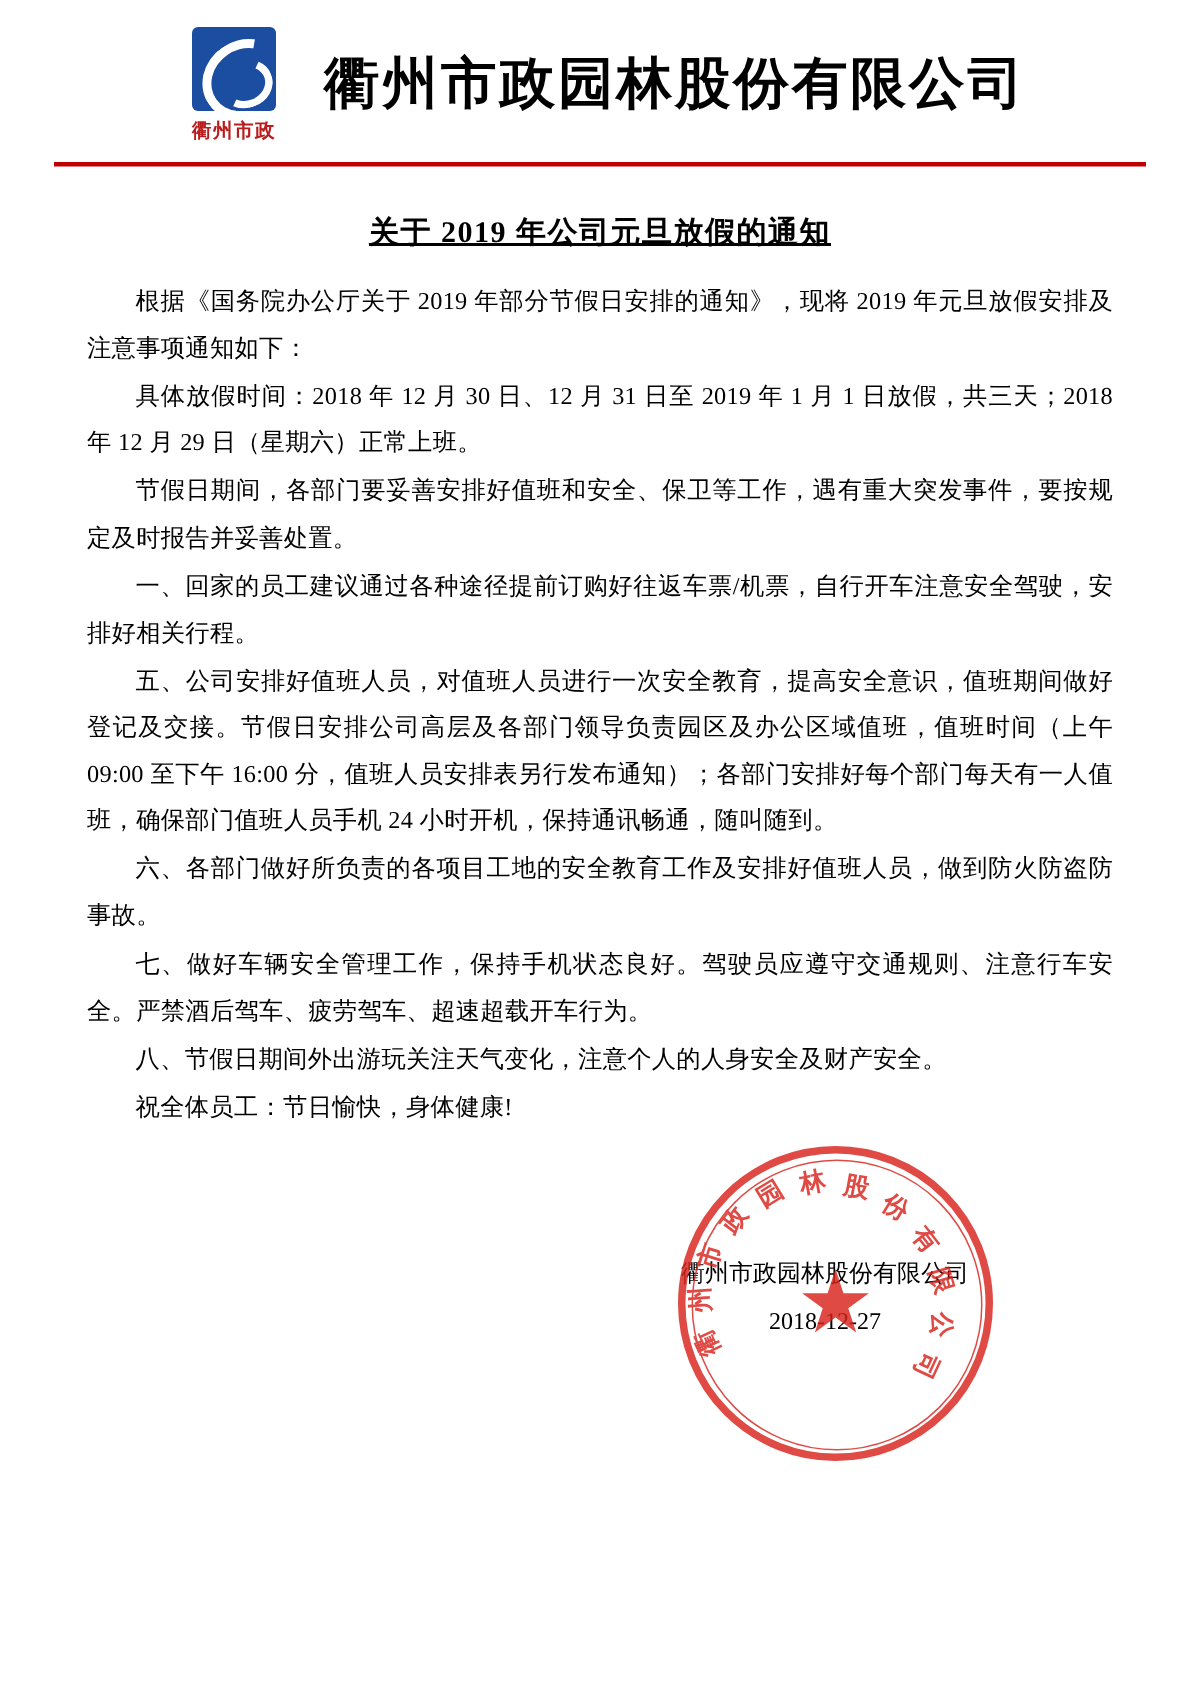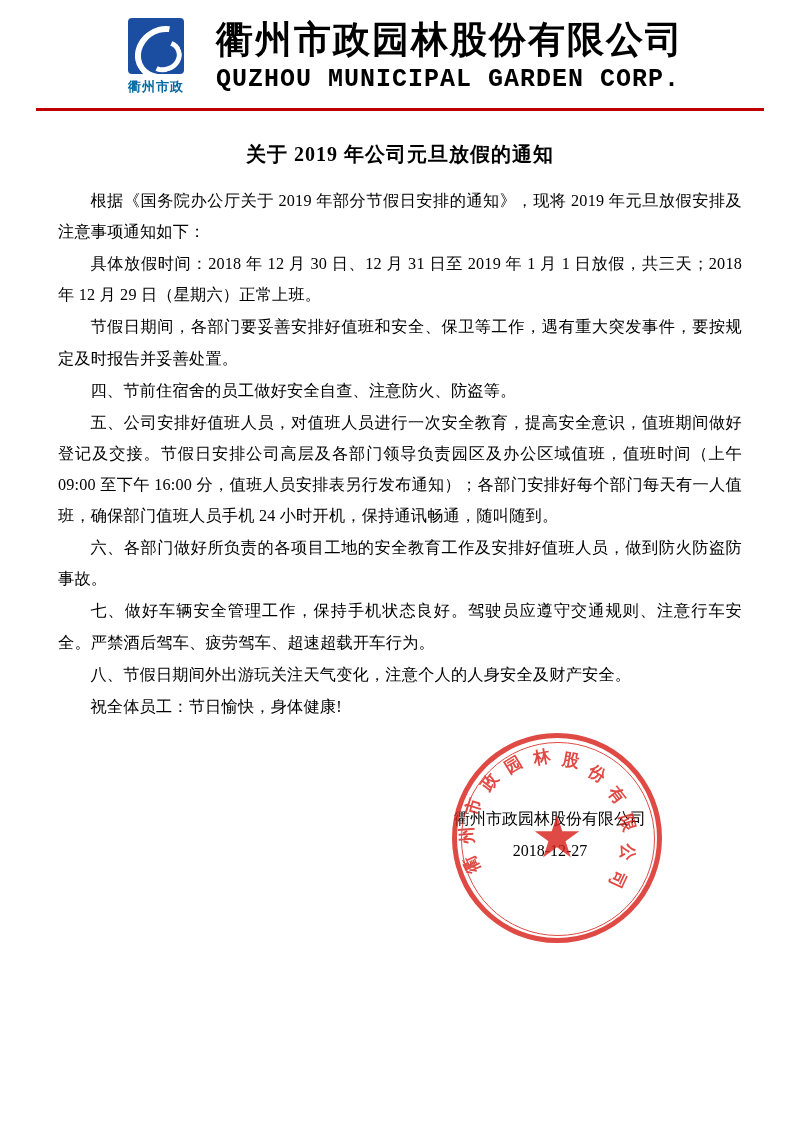--- a/index.html
+++ b/index.html
@@ -69,21 +69,21 @@
     border-left-color: transparent;
     border-top-color: transparent;
     left: 18px;
     top: 22px;
     transform: rotate(-20deg);
   }
   .logo-text {
     margin-top: 4px;
     font-size: 13px;
     letter-spacing: 1px;
-    color: #0369a1;
+    color: #b91c1c;
     font-family: "Liberation Serif", "DejaVu Serif", serif;
     font-weight: bold;
     white-space: nowrap;
   }
   .company-block {
     margin-left: 14px;
     display: flex;
     flex-direction: column;
     justify-content: center;
   }
@@ -116,20 +116,21 @@
   .doc-body {
     padding: 26px 58px 0 58px;
     box-sizing: border-box;
   }
   .doc-title {
     text-align: center;
     font-size: 20px;
     font-weight: bold;
     margin: 4px 0 18px 0;
     letter-spacing: 1px;
+    text-decoration: underline;
   }
   p.para {
     font-size: 16.2px;
     line-height: 1.92;
     margin: 0 0 1px 0;
     text-indent: 2em;
     text-align: justify;
     letter-spacing: 0.2px;
   }
 
@@ -202,33 +203,32 @@
   <div class="letterhead">
     <div class="logo-block">
       <div class="logo-mark">
         <div class="swoosh1"></div>
         <div class="swoosh2"></div>
       </div>
       <div class="logo-text">衢州市政</div>
     </div>
     <div class="company-block">
       <div class="company-cn">衢州市政园林股份有限公司</div>
-      <div class="company-en">QUZHOU MUNICIPAL GARDEN CORP.</div>
     </div>
   </div>
 
   <div class="rule"></div>
 
   <div class="doc-body">
     <div class="doc-title">关于 2019 年公司元旦放假的通知</div>
 
     <p class="para">根据《国务院办公厅关于 2019 年部分节假日安排的通知》，现将 2019 年元旦放假安排及注意事项通知如下：</p>
     <p class="para">具体放假时间：2018 年 12 月 30 日、12 月 31 日至 2019 年 1 月 1 日放假，共三天；2018 年 12 月 29 日（星期六）正常上班。</p>
     <p class="para">节假日期间，各部门要妥善安排好值班和安全、保卫等工作，遇有重大突发事件，要按规定及时报告并妥善处置。</p>
-    <p class="para">四、节前住宿舍的员工做好安全自查、注意防火、防盗等。</p>
+    <p class="para">一、回家的员工建议通过各种途径提前订购好往返车票/机票，自行开车注意安全驾驶，安排好相关行程。</p>
     <p class="para">五、公司安排好值班人员，对值班人员进行一次安全教育，提高安全意识，值班期间做好登记及交接。节假日安排公司高层及各部门领导负责园区及办公区域值班，值班时间（上午 09:00 至下午 16:00 分，值班人员安排表另行发布通知）；各部门安排好每个部门每天有一人值班，确保部门值班人员手机 24 小时开机，保持通讯畅通，随叫随到。</p>
     <p class="para">六、各部门做好所负责的各项目工地的安全教育工作及安排好值班人员，做到防火防盗防事故。</p>
     <p class="para">七、做好车辆安全管理工作，保持手机状态良好。驾驶员应遵守交通规则、注意行车安全。严禁酒后驾车、疲劳驾车、超速超载开车行为。</p>
     <p class="para">八、节假日期间外出游玩关注天气变化，注意个人的人身安全及财产安全。</p>
     <p class="para">祝全体员工：节日愉快，身体健康!</p>
 
     <div class="sign-area">
       <div class="sign-lines">
         <div>衢州市政园林股份有限公司</div>
         <div>2018-12-27</div>

